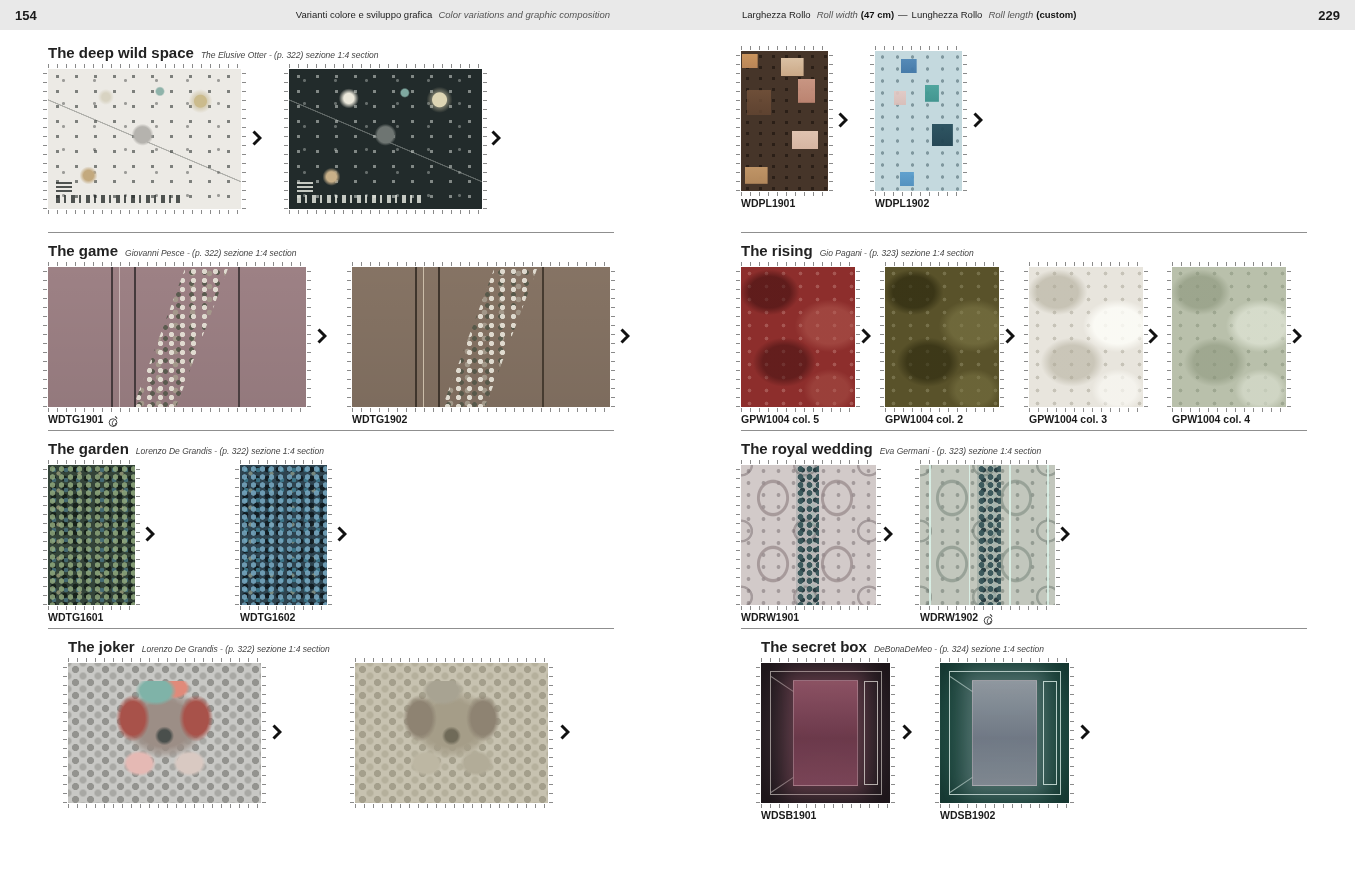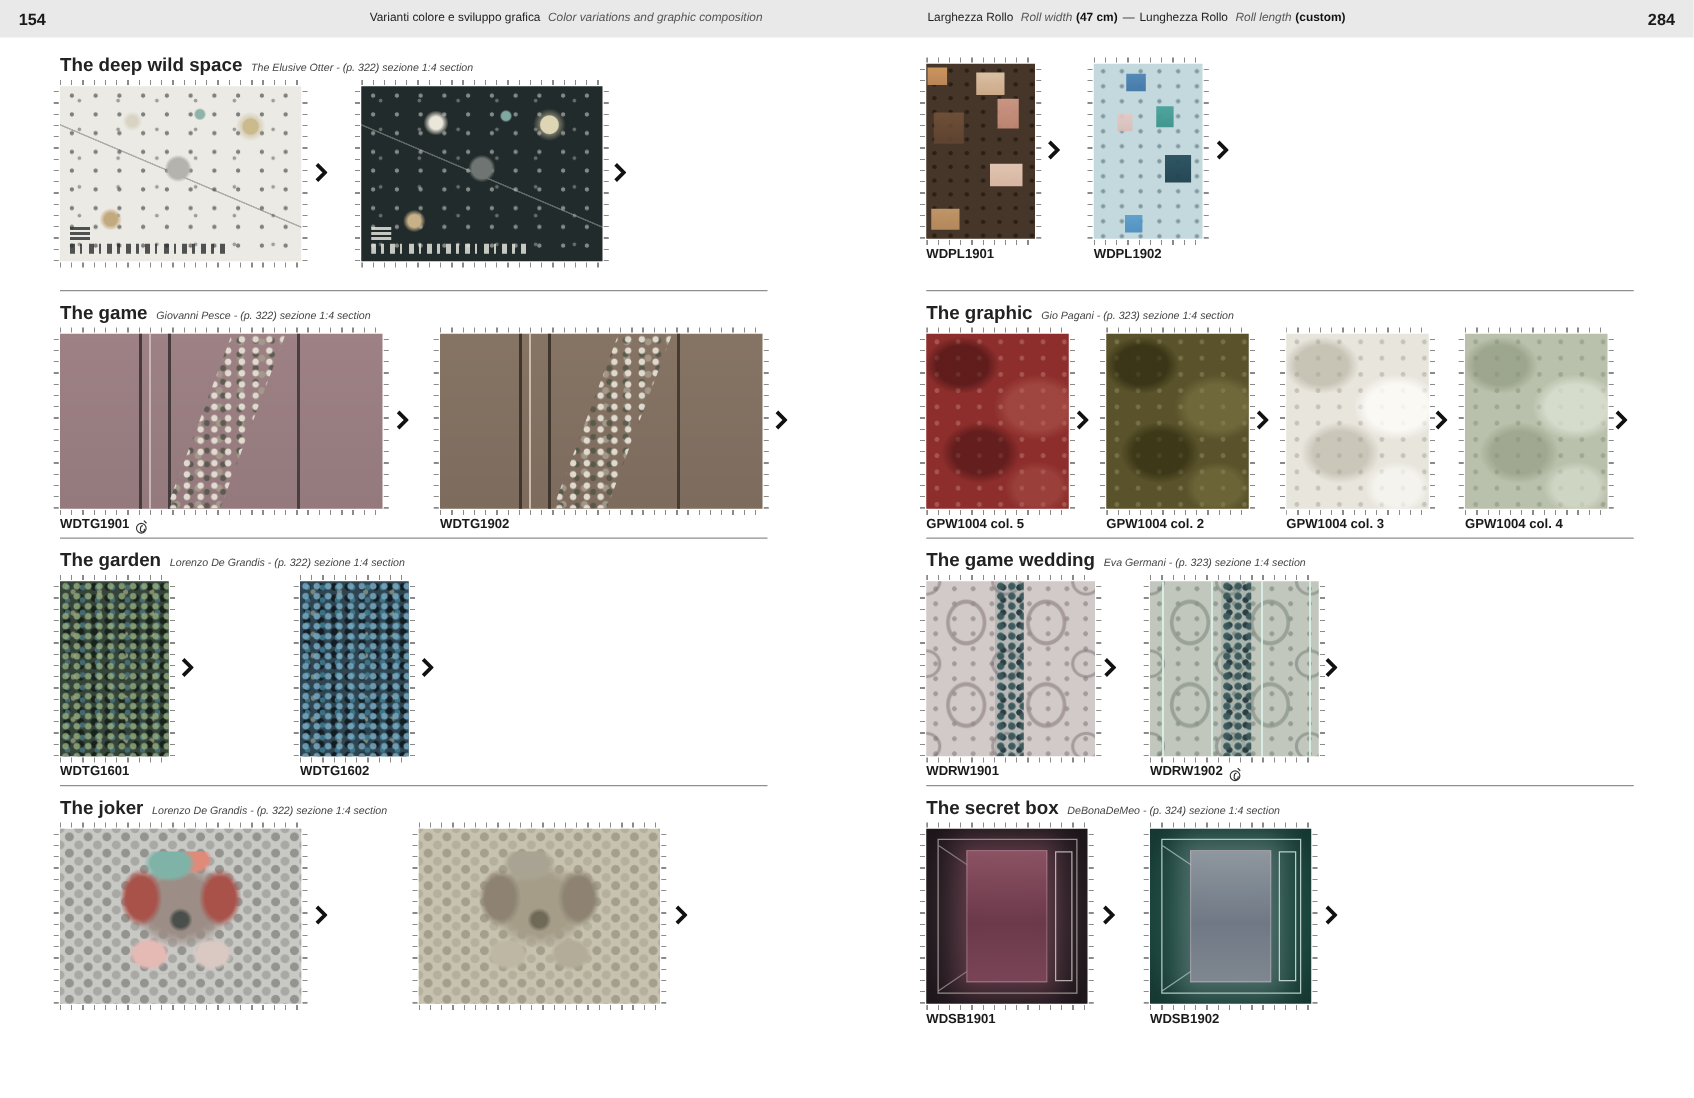--- a/index.html
+++ b/index.html
@@ -16,21 +16,21 @@
   .hdrtxt .en{font-style:italic;color:#555;margin:0 3px;}
   .hdrtxt .b{font-weight:700;color:#111;}
   .hdrtxt .it{margin-right:3px;}
   .hdrtxt .sep{margin:0 4px;}
   
   .page{position:absolute;top:26px;width:566px;height:848px;}
   #page-l{left:48px;} #page-r{left:741px;}
   .sec{position:absolute;left:0;width:100%;}
   .sec.divided{border-bottom:1px solid #8f8f8f;}
   .s-1{top:18px;height:188px;} .s-2{top:216px;height:188px;}
-  .s-3{top:414px;height:188px;} .s-4{top:612px;height:188px;}
+  .s-3{top:414px;height:188px;} .s-4{top:612px;height:188px;margin-left:20px;}
   .sec h2{margin:0;height:18px;line-height:18px;font-size:15px;font-weight:700;color:#222;white-space:nowrap;}
   .sec h2 .sub{font-size:8.5px;font-weight:400;font-style:italic;color:#444;margin-left:7px;}
   .row{position:relative;height:140px;margin-top:7px;}
   .codes{position:relative;height:14px;margin-top:6px;}
   .code{position:absolute;top:0;font-size:10.5px;font-weight:700;color:#1a1a1a;white-space:nowrap;display:flex;align-items:flex-start;}
   .code svg{margin-left:5px;margin-top:2px;}
   
   .sw{position:absolute;top:0;height:140px;}
   .tk{position:absolute;pointer-events:none;}
   .tk-t{left:0;right:0;top:-5px;height:4px;background-image:repeating-linear-gradient(90deg,#8a8a8a 0 1px,transparent 1px 9px);}
@@ -202,21 +202,21 @@
 <body>
 
 <div class="hdrbar">
   <span class="pgnum pg-l">154</span>
   <div class="hdrtxt hdr-l">
     <span class="it">Varianti colore e sviluppo grafica</span><span class="en">Color variations and graphic composition</span>
   </div>
   <div class="hdrtxt hdr-r">
     <span class="it">Larghezza Rollo</span><span class="en">Roll width</span><span class="b">(47 cm)</span><span class="sep">—</span><span class="it">Lunghezza Rollo</span><span class="en">Roll length</span><span class="b">(custom)</span>
   </div>
-  <span class="pgnum pg-r">284</span>
+  <span class="pgnum pg-r">229</span>
 </div>
 
 <div class="page" id="page-l">
 
   <div class="sec s-1 divided">
     <h2><span>The deep wild space</span><span class="sub">The Elusive Otter - (p. 322) sezione 1:4 section</span></h2>
     <div class="row">
       <div class="sw" style="left:0;width:193px">
         <div class="tk tk-t"></div>
           <div class="tk tk-b"></div>
@@ -381,21 +381,21 @@
       <span class="code" style="left:0">
           <span>WDPL1901</span>
         </span>
       <span class="code" style="left:134px">
           <span>WDPL1902</span>
         </span>
     </div>
   </div>
 
   <div class="sec s-2 divided">
-    <h2><span>The graphic</span><span class="sub">Gio Pagani - (p. 323) sezione 1:4 section</span></h2>
+    <h2><span>The rising</span><span class="sub">Gio Pagani - (p. 323) sezione 1:4 section</span></h2>
     <div class="row">
       <div class="sw" style="left:0;width:114px">
         <div class="tk tk-t"></div>
           <div class="tk tk-b"></div>
           <div class="tk tk-l"></div>
           <div class="tk tk-r"></div>
         <div class="art a-gpw1"></div>
       </div>
       <span class="arrow" style="left:120px"><svg viewBox="0 0 10 16" width="10" height="16">
             <path d="M1.5 1.5 L8 8 L1.5 14.5" fill="none" stroke="#111" stroke-width="3"></path>
@@ -441,21 +441,21 @@
       <span class="code" style="left:288px">
           <span>GPW1004 col. 3</span>
         </span>
       <span class="code" style="left:431px">
           <span>GPW1004 col. 4</span>
         </span>
     </div>
   </div>
 
   <div class="sec s-3 divided">
-    <h2><span>The game wedding</span><span class="sub">Eva Germani - (p. 323) sezione 1:4 section</span></h2>
+    <h2><span>The royal wedding</span><span class="sub">Eva Germani - (p. 323) sezione 1:4 section</span></h2>
     <div class="row">
       <div class="sw" style="left:0;width:135px">
         <div class="tk tk-t"></div>
           <div class="tk tk-b"></div>
           <div class="tk tk-l"></div>
           <div class="tk tk-r"></div>
         <div class="art a-wdrw1901">
             <div class="band"></div>
           </div>
       </div>

